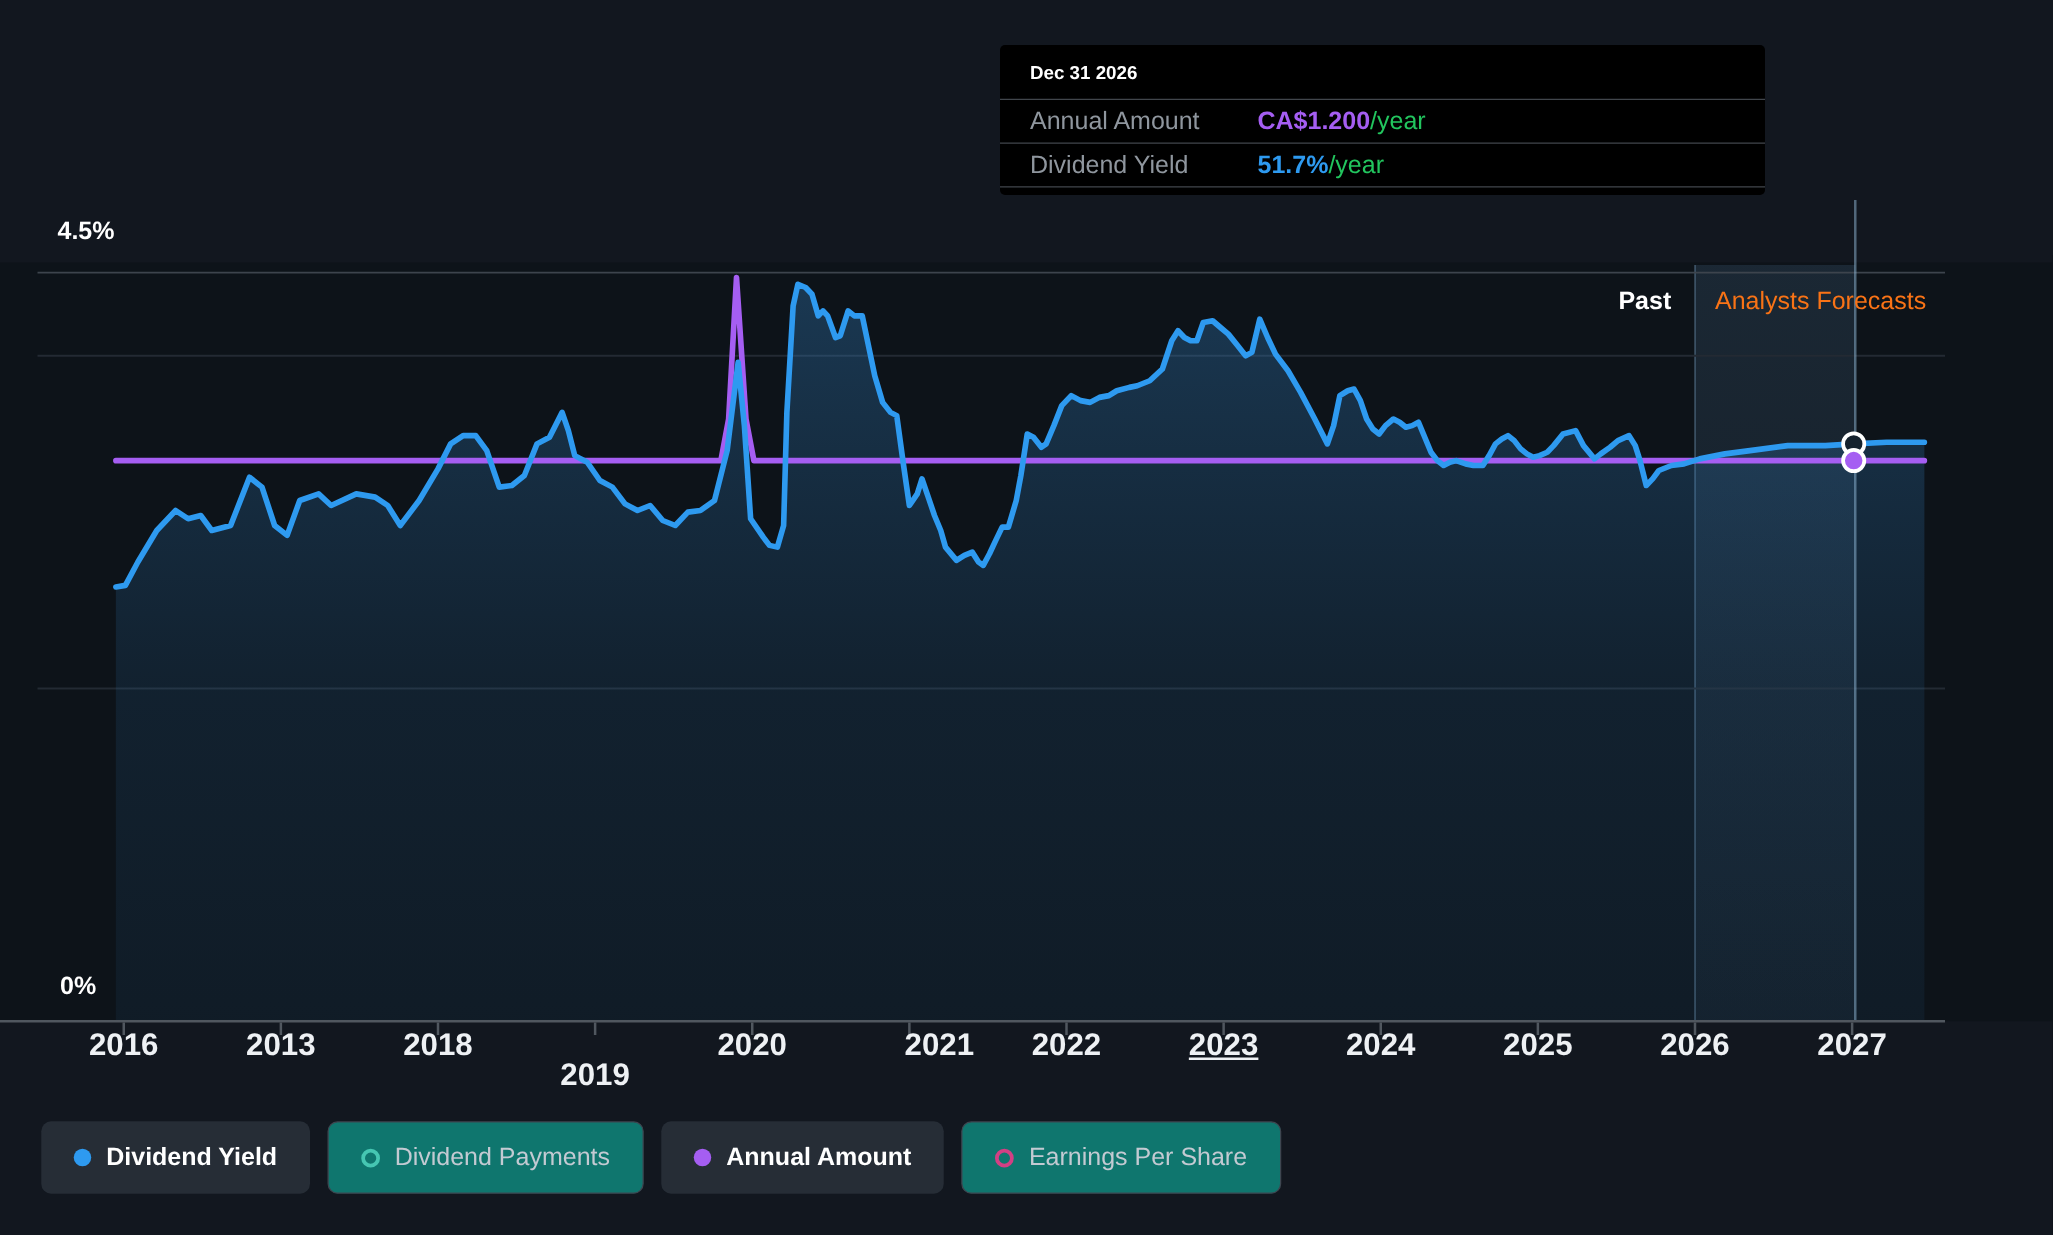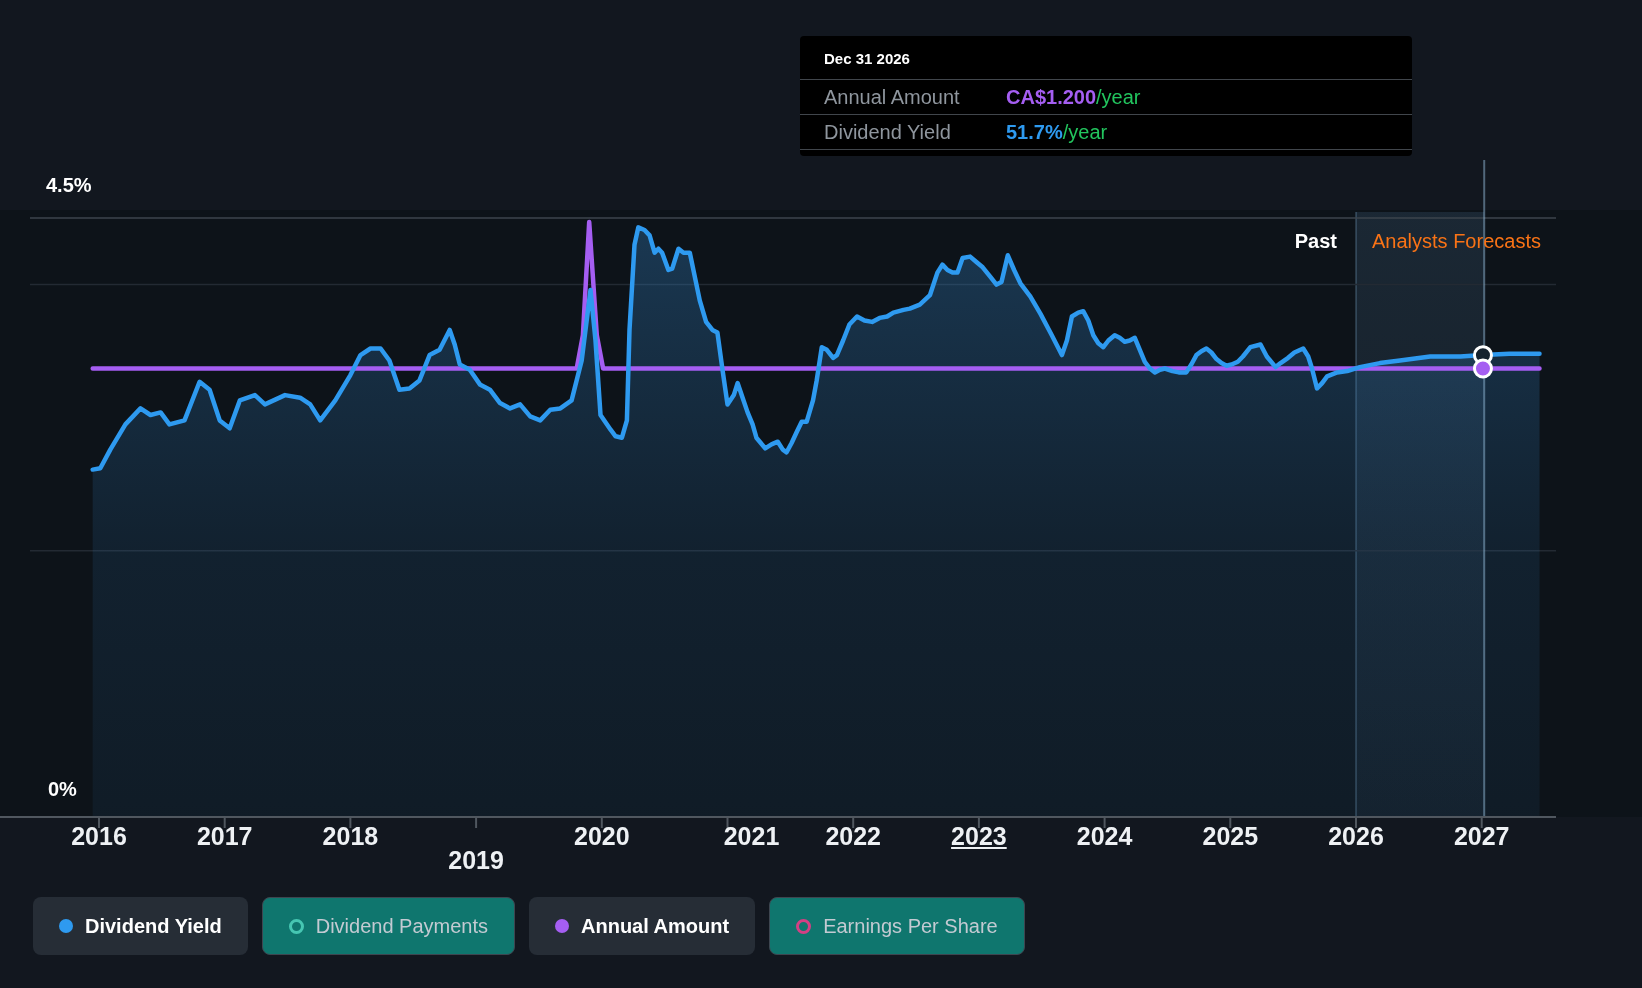--- a/index.html
+++ b/index.html
@@ -79,21 +79,21 @@
   </svg>
 
 <div class="ylabel" id="ylabel-top">4.5%</div>
 <div class="ylabel" id="ylabel-bottom">0%</div>
 
 <div class="zone-label" id="past-label">Past</div>
 <div class="zone-label" id="forecast-label">Analysts Forecasts</div>
 
 <div id="year-axis">
     <div class="year-label" style="left: 99px;">2016</div>
-    <div class="year-label" style="left: 224.7px;">2017</div>
+    <div class="year-label" style="left: 224.7px;">2013</div>
     <div class="year-label" style="left: 350.4px;">2018</div>
     <div class="year-label" style="left: 476.1px; margin-top: 24px;">2019</div>
     <div class="year-label" style="left: 601.8px;">2020</div>
     <div class="year-label" style="left: 727.5px; margin-left: 24px;">2021</div>
     <div class="year-label" style="left: 853.2px;">2022</div>
     <div class="year-label" style="left: 978.9px; text-decoration: underline;">2023</div>
     <div class="year-label" style="left: 1104.6px;">2024</div>
     <div class="year-label" style="left: 1230.3px;">2025</div>
     <div class="year-label" style="left: 1356px;">2026</div>
     <div class="year-label" style="left: 1481.7px;">2027</div>

